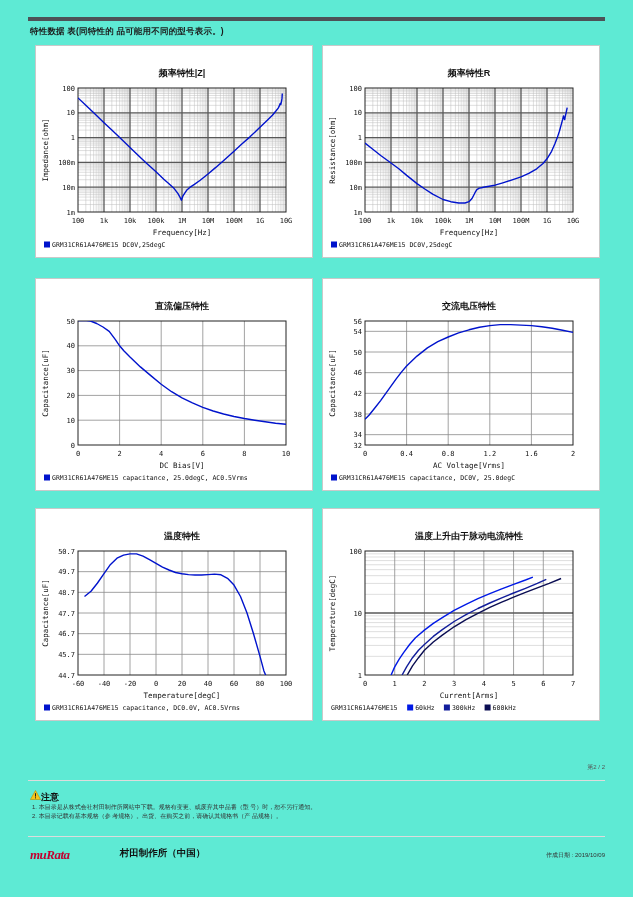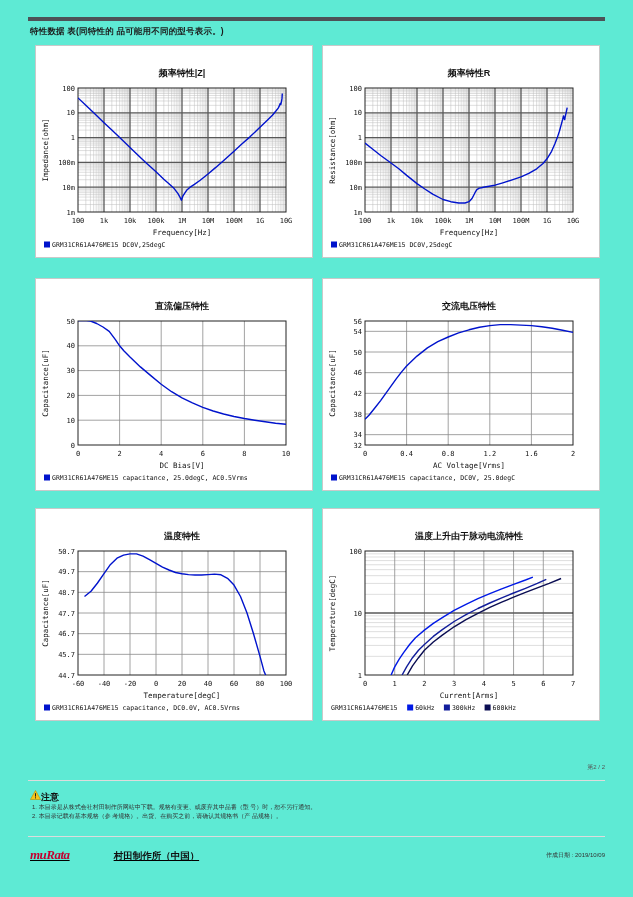--- a/index.html
+++ b/index.html
@@ -8,21 +8,21 @@
   .topbar{position:absolute;left:28px;top:17px;width:577px;height:4px;background:#4d5257;}
   .heading{position:absolute;left:30px;top:26px;font-size:8.5px;font-weight:bold;color:#1b1b1b;letter-spacing:0.2px;}
   .panel{position:absolute;width:278px;height:213px;border:1px solid #c9c9c9;background:#fff;box-sizing:border-box;}
   .pagenum{position:absolute;left:28px;top:763px;width:577px;text-align:right;font-size:6px;color:#555;}
   .rule{position:absolute;left:28px;width:577px;height:1px;background:#dcdcdc;}
   .rule1{top:780px;}
   .rule2{top:836px;}
   .notice-row{position:absolute;left:30px;top:786px;display:flex;align-items:flex-end;gap:0;}
   .notice-title{font-size:9px;font-weight:bold;color:#111;}
   .notes{position:absolute;left:32px;top:803px;font-size:6px;line-height:8.5px;color:#333;width:560px;}
-  .logo-row{position:absolute;left:30px;top:847px;display:flex;align-items:flex-end;gap:0;text-decoration:underline;}
+  .logo-row{position:absolute;left:30px;top:847px;display:flex;align-items:flex-start;gap:6px;}
   .logo{font-family:"Liberation Serif",serif;font-style:italic;font-weight:bold;font-size:13px;color:#c2002f;letter-spacing:-0.5px;}
   .company{font-size:9.5px;font-weight:bold;color:#111;margin-left:44px;}
   .date{position:absolute;right:28px;top:851px;font-size:6px;color:#333;}
   svg text{fill:#111;}
 </style>
 </head>
 <body>
 
 <div class="page">
 

